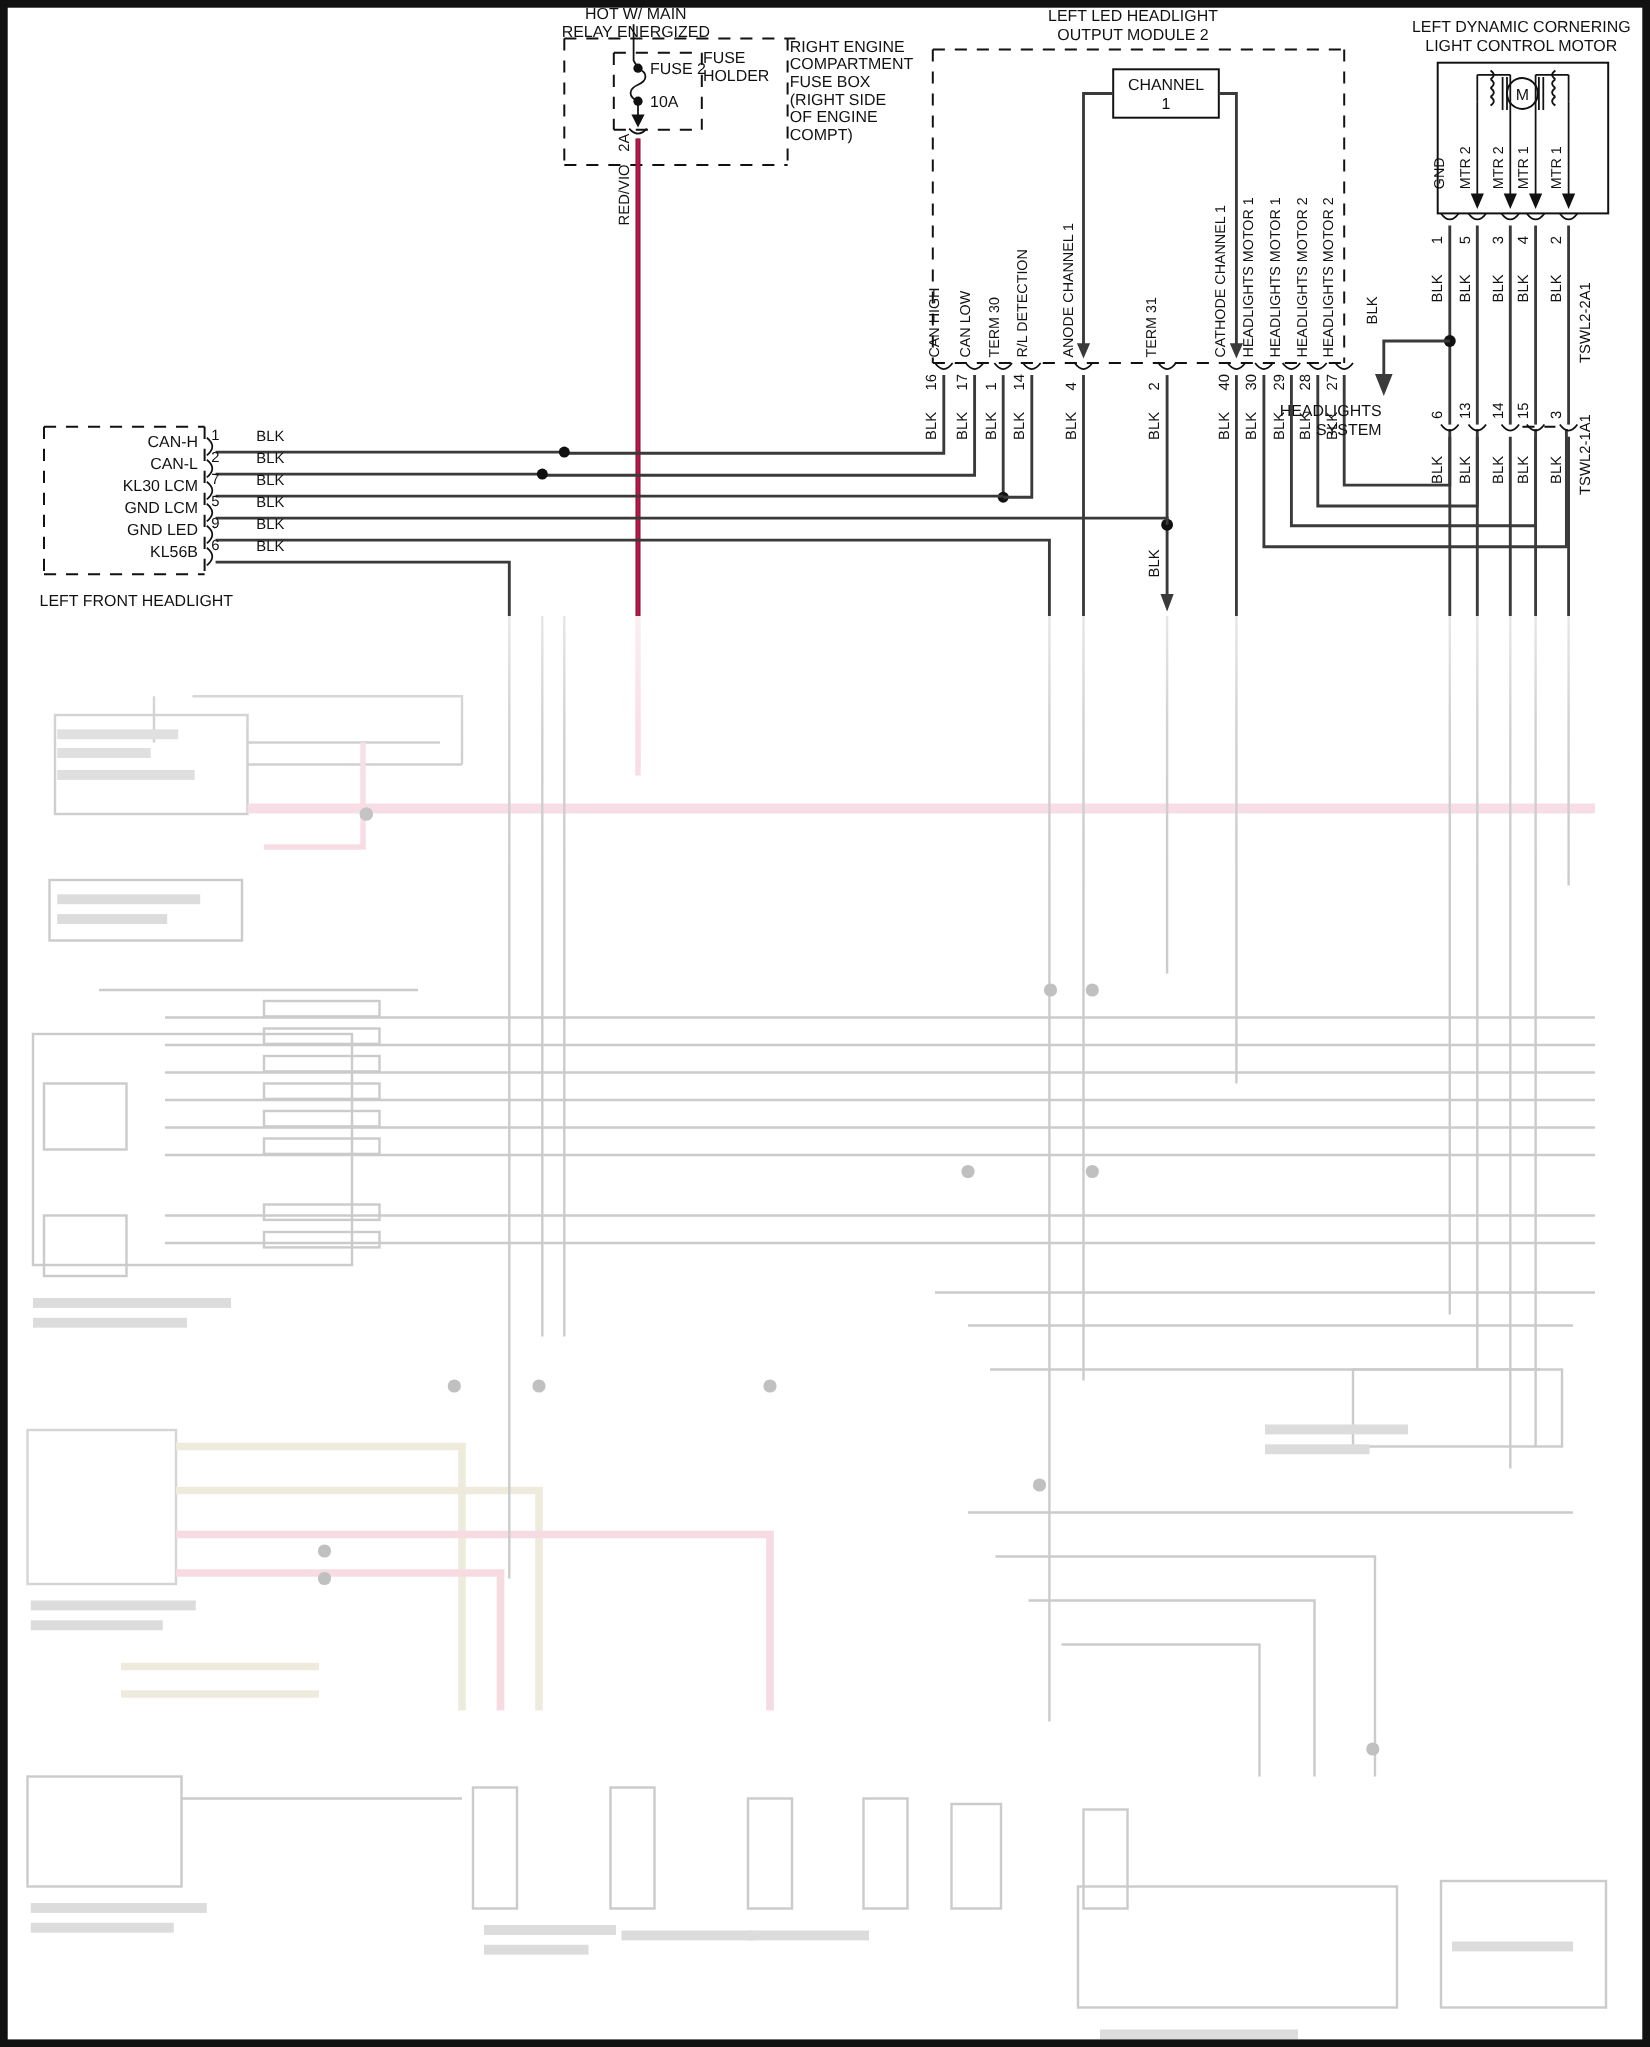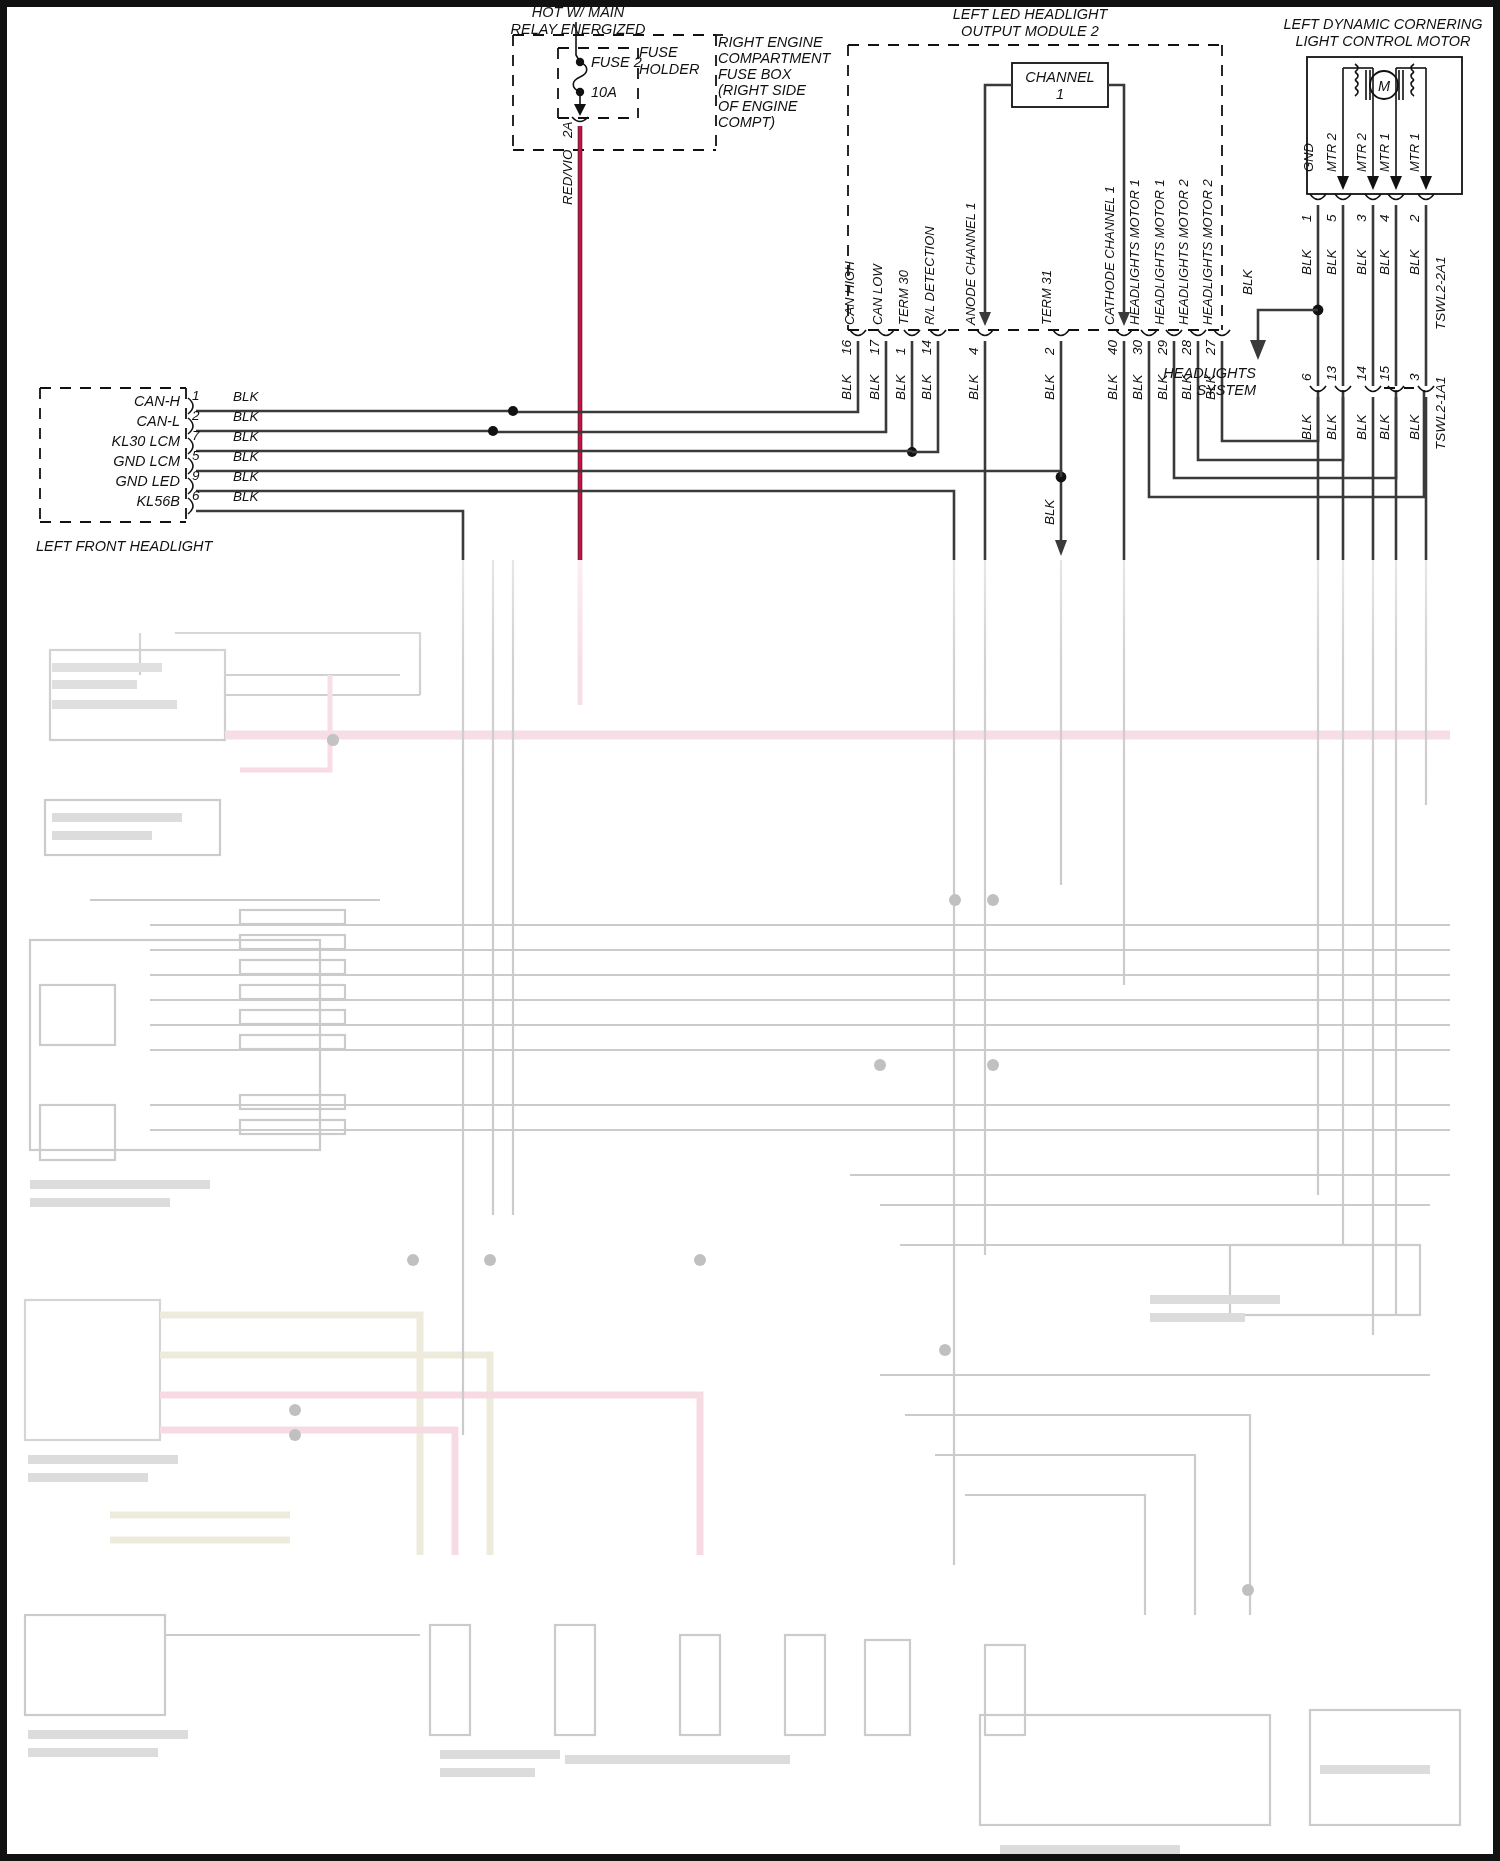--- a/index.html
+++ b/index.html
@@ -1,17 +1,17 @@
 <!DOCTYPE html>
 <html><head>
 <meta charset="utf-8">
 <style>
   html,body{margin:0;padding:0;background:#fff;}
   body{font-family:"Liberation Sans","DejaVu Sans",sans-serif;}
-  #page{position:relative;width:1500px;height:1861px;overflow:hidden;background:#84cc16;font-style:italic;}
+  #page{position:relative;width:1500px;height:1861px;overflow:hidden;background:#84cc16;}
 
   
   #frame{position:absolute;left:0;top:0;width:1500px;height:1861px;
          border:7px solid #111;box-sizing:border-box;pointer-events:none;z-index:60;}
 
   
   #top-layer{position:absolute;left:0;top:0;width:1500px;height:560px;z-index:30;background:#fff;}
   #top-svg{position:absolute;left:0;top:0;}
 
   

